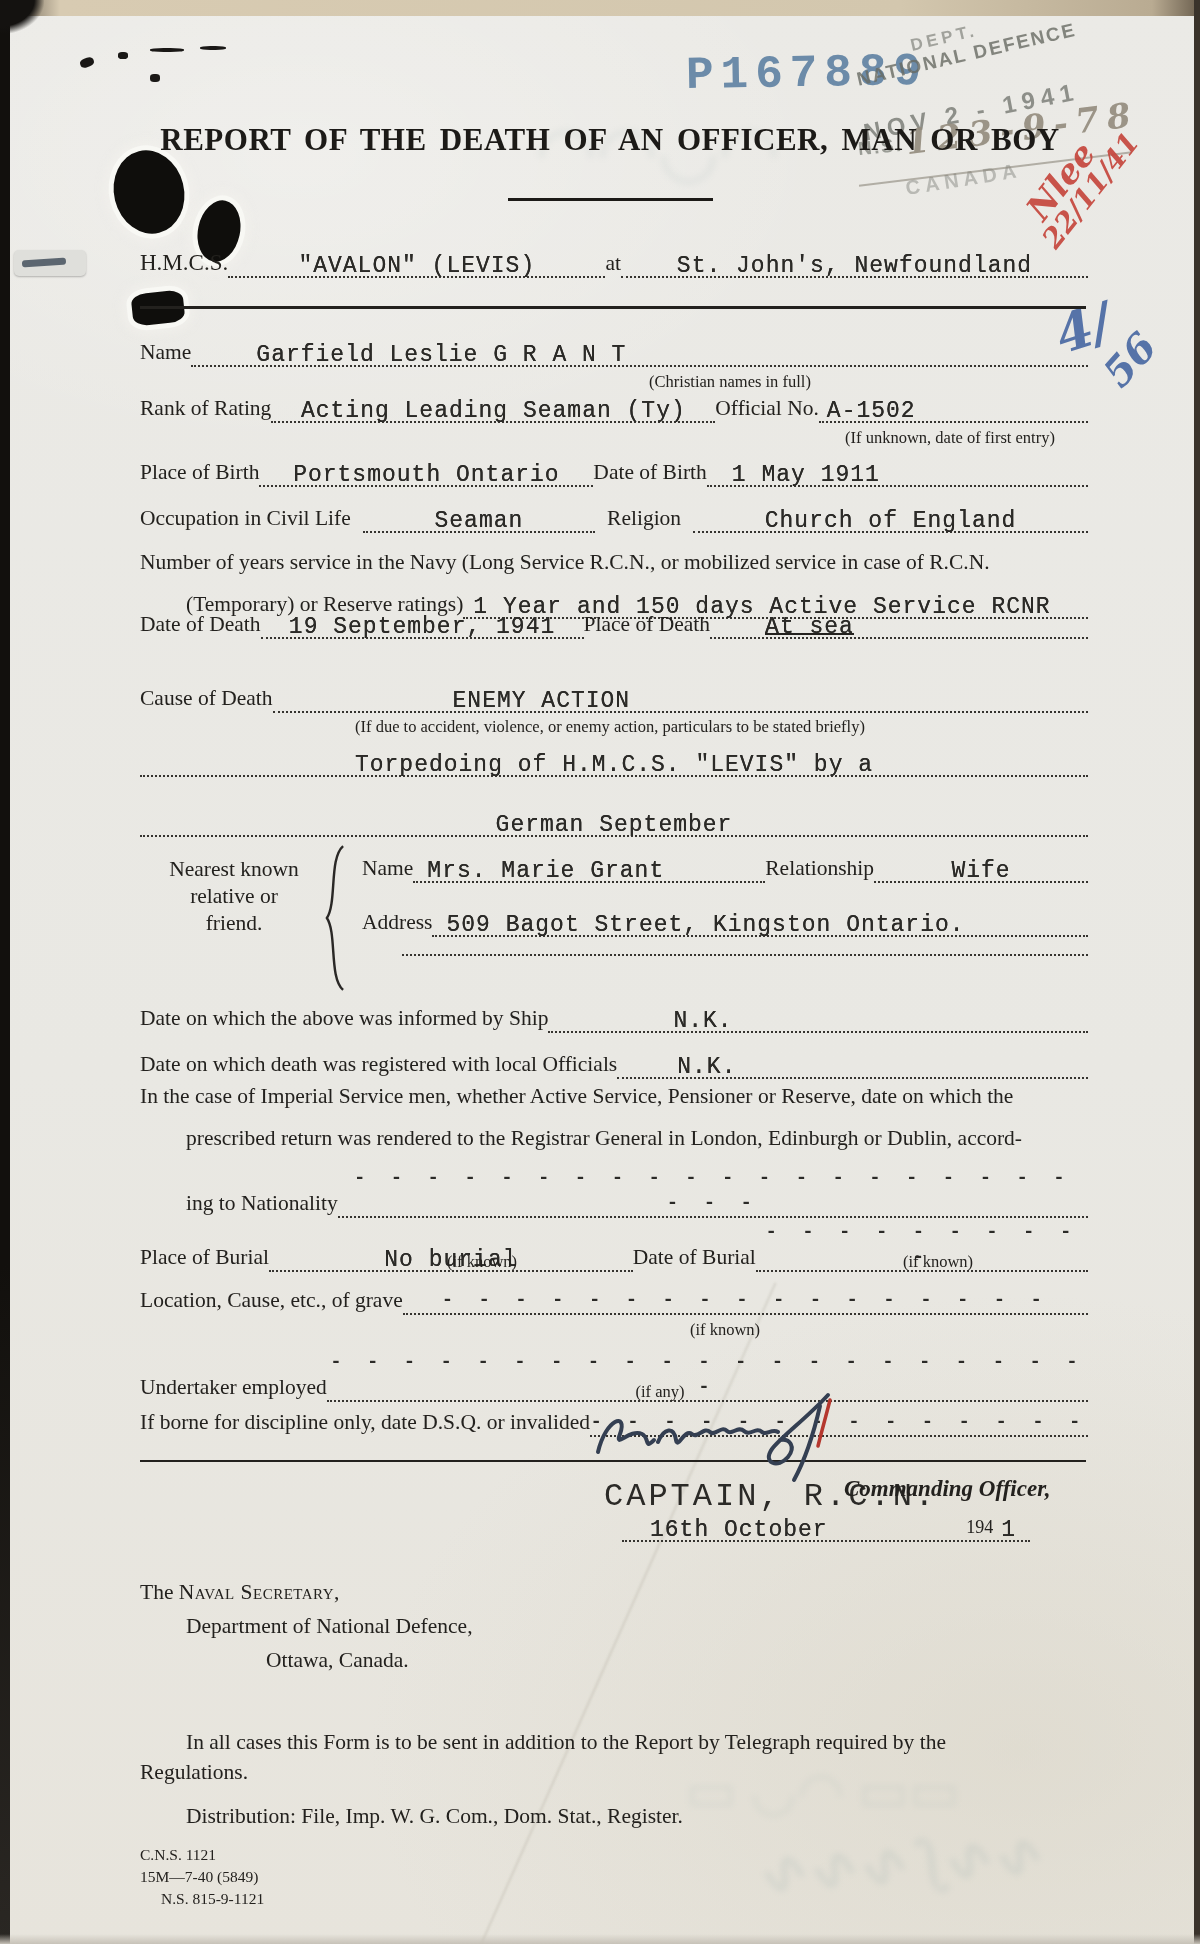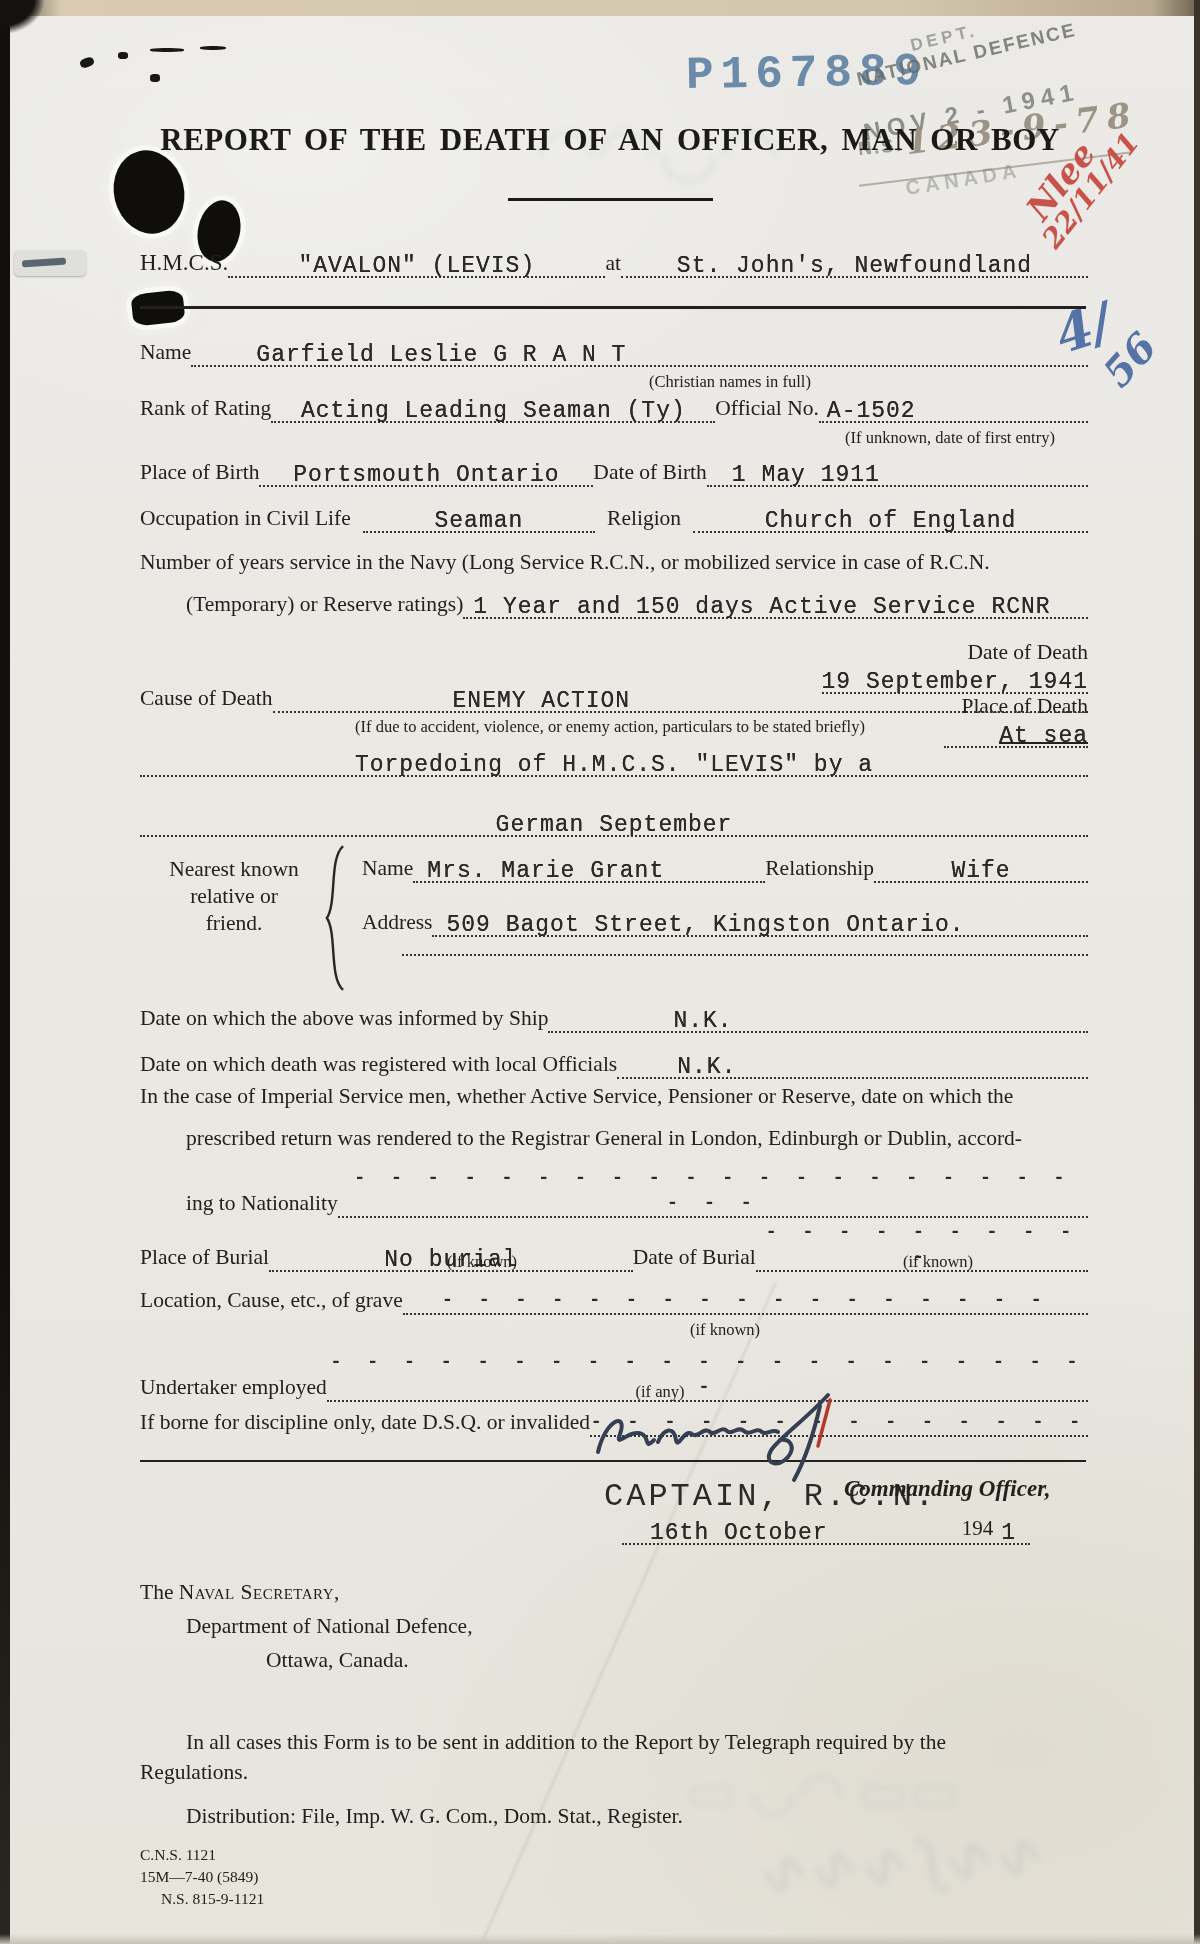--- a/index.html
+++ b/index.html
@@ -180,21 +180,21 @@
       <span class="lbl">Religion</span>
       <span class="fill" style="flex:1.7;"><span class="typed">Church of England</span></span>
     </div>
 
     <div class="plain" style="top:550px;left:0;">Number of years service in the Navy (Long Service R.C.N., or mobilized service in case of R.C.N.</div>
     <div class="row" style="top:592px;">
       <span class="lbl" style="margin-left:46px;">(Temporary) or Reserve ratings)</span>
       <span class="fill left" style="padding-left:10px;"><span class="typed">1 Year and 150 days Active Service RCNR</span></span>
     </div>
 
-    <div class="row" style="top:640px;flex-direction:column;">
+    <div class="row" style="top:612px;">
       <span class="lbl">Date of Death</span>
       <span class="fill" style="flex:1.25;"><span class="typed">19 September, 1941</span></span>
       <span class="lbl">Place of Death</span>
       <span class="fill left" style="flex:1.25;padding-left:55px;text-decoration:underline;"><span class="typed">At sea</span></span>
     </div>
 
     <div class="row" style="top:686px;">
       <span class="lbl">Cause of Death</span>
       <span class="fill left" style="padding-left:180px;"><span class="typed">ENEMY ACTION</span></span>
     </div>
@@ -281,21 +281,21 @@
         <path d="M252,18 c-6,26 -14,52 -26,74"></path>
       </g>
       <path d="M262,12 c-4,16 -8,30 -12,46" fill="none" stroke="#b5372e" stroke-width="3.5" stroke-linecap="round"></path>
     </svg>
     <div class="captain">CAPTAIN, R.C.N.</div>
     <div class="co-title">Commanding Officer,</div>
 
     <div class="date-row">
       <span class="typed" style="margin-left:28px;">16th October</span>
       <span class="sp"></span>
-      <span style="font-size:21px;padding-bottom:2px;">194</span>
+      <span style="font-size:18px;padding-bottom:2px;">194</span>
       <span class="typed" style="margin:0 14px 0 8px;">1</span>
     </div>
 
     <div class="plain" style="top:1580px;left:0;"><span>The </span><span class="smallcaps">Naval Secretary,</span></div>
     <div class="plain" style="top:1614px;left:46px;">Department of National Defence,</div>
     <div class="plain" style="top:1648px;left:126px;">Ottawa, Canada.</div>
 
     <div class="plain" style="top:1730px;left:46px;">In all cases this Form is to be sent in addition to the Report by Telegraph required by the</div>
     <div class="plain" style="top:1760px;left:0;">Regulations.</div>
 

